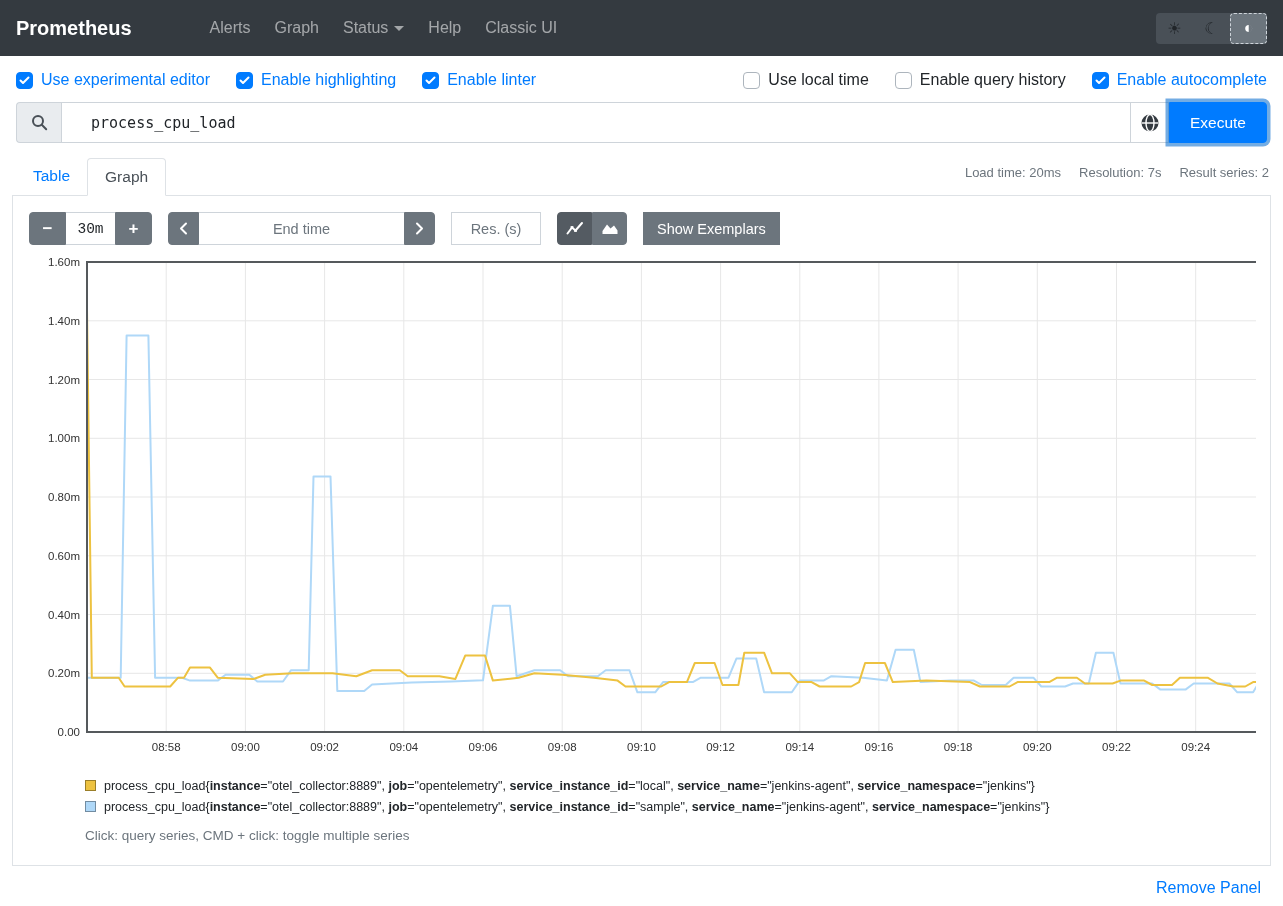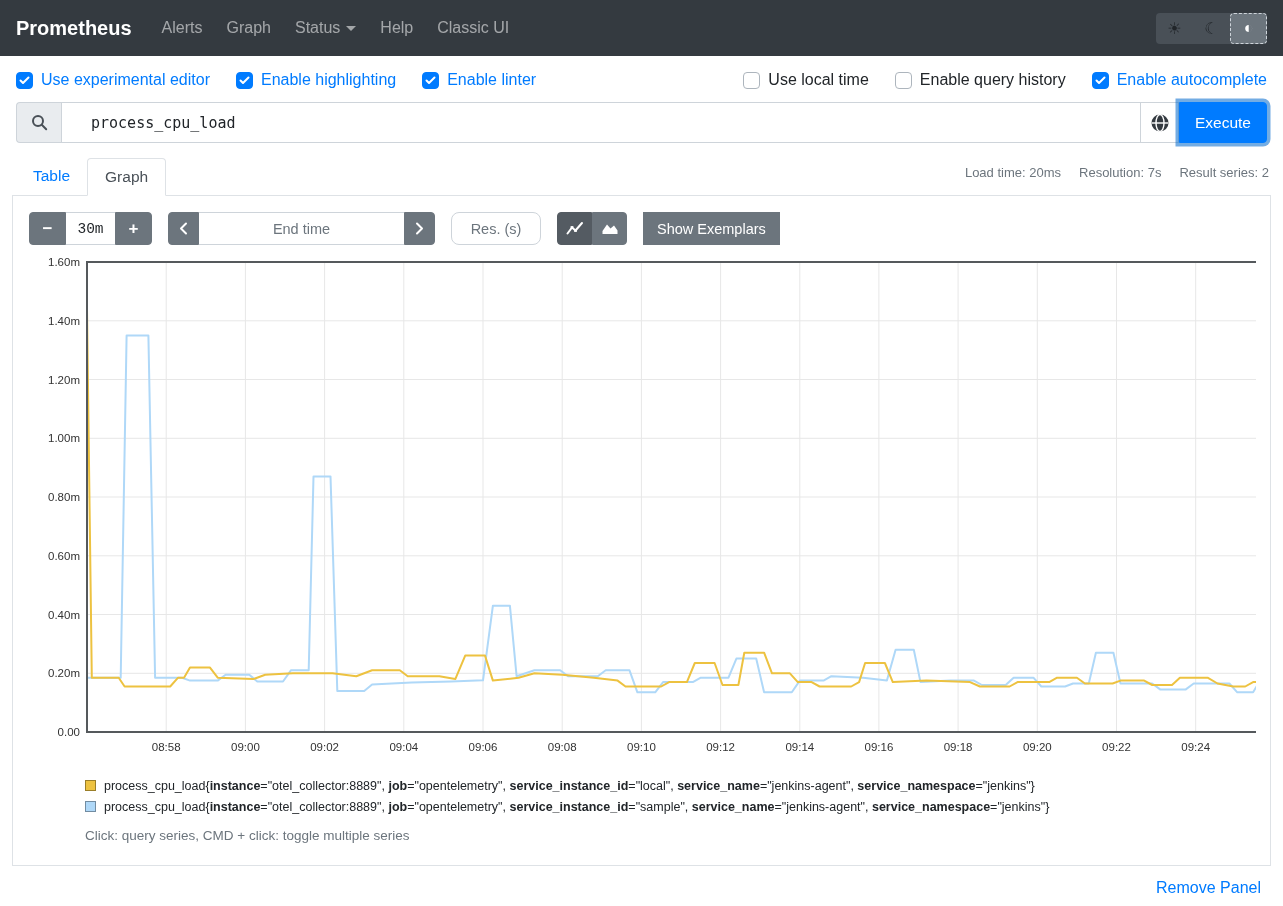--- a/index.html
+++ b/index.html
@@ -1,20 +1,20 @@
 <!DOCTYPE html>
 <html><head>
 <meta charset="utf-8">
 <style>
   * { box-sizing: border-box; }
   html,body { margin:0; padding:0; background:#fff; }
   body { width:1283px; height:906px; font-family:"Liberation Sans", sans-serif; color:#212529; overflow:hidden; }
 
   
-  .navbar { display:flex; align-items:center; height:56px; background:#343a40; padding:0 16px; }
+  .navbar { display:flex; align-items:center; height:56px; background:#343a40; padding:0 16px;gap:48px; }
   .brand { color:#fff; font-size:20px; font-weight:700; margin-right:18px; cursor:pointer; }
   .nav-items { display:flex; align-items:center; }
   .nav-item { color:rgba(255,255,255,.55); font-size:16px; padding:8px 12px; cursor:pointer; white-space:nowrap; }
   .nav-item .caret { display:inline-block; margin-left:6px; vertical-align:2px;
     border-left:5px solid transparent; border-right:5px solid transparent; border-top:5px solid rgba(255,255,255,.55); }
   .theme-group { margin-left:auto; display:flex; background:#495057; border-radius:4px; padding:0; }
   .theme-btn { width:37px; height:31px; display:flex; align-items:center; justify-content:center;
     color:#212529; font-size:16px; cursor:pointer; border:1px solid transparent; border-radius:4px; }
   .theme-btn.active { background:#6c757d; color:#fff; border:1px dashed #ced4da; }
 
@@ -30,21 +30,21 @@
   .opt.checked .lbl { color:#007bff; }
 
   
   .query-row { display:flex; margin:13px 16px 0 16px; height:41px; }
   .addon-search { width:45px; background:#e9ecef; border:1px solid #ced4da; border-right:0;
     border-radius:4px 0 0 4px; display:flex; align-items:center; justify-content:center; }
   .query-input { flex:1; border:1px solid #ced4da; border-radius:0; padding:0 29px;
     font-family:"DejaVu Sans Mono","Liberation Mono",monospace; font-size:15px; color:#212529; outline:none; }
   .globe-btn { width:39px; background:#fff; border:1px solid #ced4da; border-left:1px solid #ced4da; margin-left:-1px;
     display:flex; align-items:center; justify-content:center; cursor:pointer; }
-  .execute-btn { width:88px; background:#007bff; border:1px solid #007bff; color:#fff; font-size:15.5px;
+  .execute-btn { width:98px; background:#007bff; border:1px solid #007bff; color:#fff; font-size:15.5px;
     font-family:inherit; border-radius:0 4px 4px 0; cursor:pointer; position:relative; z-index:2;
     box-shadow:0 0 0 3.5px rgba(0,103,204,.55); }
 
   
   .tabs-row { display:flex; justify-content:space-between; margin:15px 12px 0 12px; border-bottom:1px solid #dee2e6; }
   .tabs { display:flex; margin-left:4px; }
   .tab { padding:9px 17px; font-size:15.5px; margin-bottom:-1px; cursor:pointer; }
   .tab.inactive { color:#007bff; }
   .tab.active { color:#495057; background:#fff; border:1px solid #dee2e6; border-bottom:1px solid #fff;
     border-radius:4px 4px 0 0; cursor:default; }
@@ -58,21 +58,21 @@
   .btn-gray { background:#6c757d; border:1px solid #6c757d; color:#fff; font-size:15px; font-family:inherit;
     display:flex; align-items:center; justify-content:center; cursor:pointer; }
   .grp > *:first-child { border-radius:4px 0 0 4px; }
   .grp > *:last-child { border-radius:0 4px 4px 0; }
   .btn-minus,.btn-plus { width:37px; font-size:17px; font-weight:700; }
   .range-input { width:49px; border:1px solid #ced4da; border-left:0; border-right:0; text-align:center;
     font-size:14.5px; color:#212529; font-family:Liberation Mono, monospace; outline:none; padding:0; }
   .btn-chev { width:31px; }
   .endtime-input { width:205px; border:1px solid #ced4da; border-left:0; border-right:0; text-align:center;
     font-size:14.5px; font-family:inherit; outline:none; padding:8px; }
-  .res-input { width:90px; border:1px solid #ced4da; border-radius:8px; text-align:center;
+  .res-input { width:90px; border:1px solid #ced4da; border-radius:0; text-align:center;
     font-size:14.5px; font-family:inherit; outline:none; padding:0 8px; }
   input::placeholder { color:#6c757d; opacity:1; }
   .toggle-grp .btn-gray { width:35px; }
   .toggle-grp .btn-gray.active { background:#545b62; border-color:#545b62; }
   .exemplars-btn { padding:0 13px; border-radius:4px; font-size:14.5px; }
 
   
   .chart-wrap { margin-left:8px; }
   .grid { stroke:#e7e7e7; stroke-width:1; }
   .ytick, .xtick { font-size:11.5px; fill:#333; font-family:"Liberation Sans",sans-serif; }

